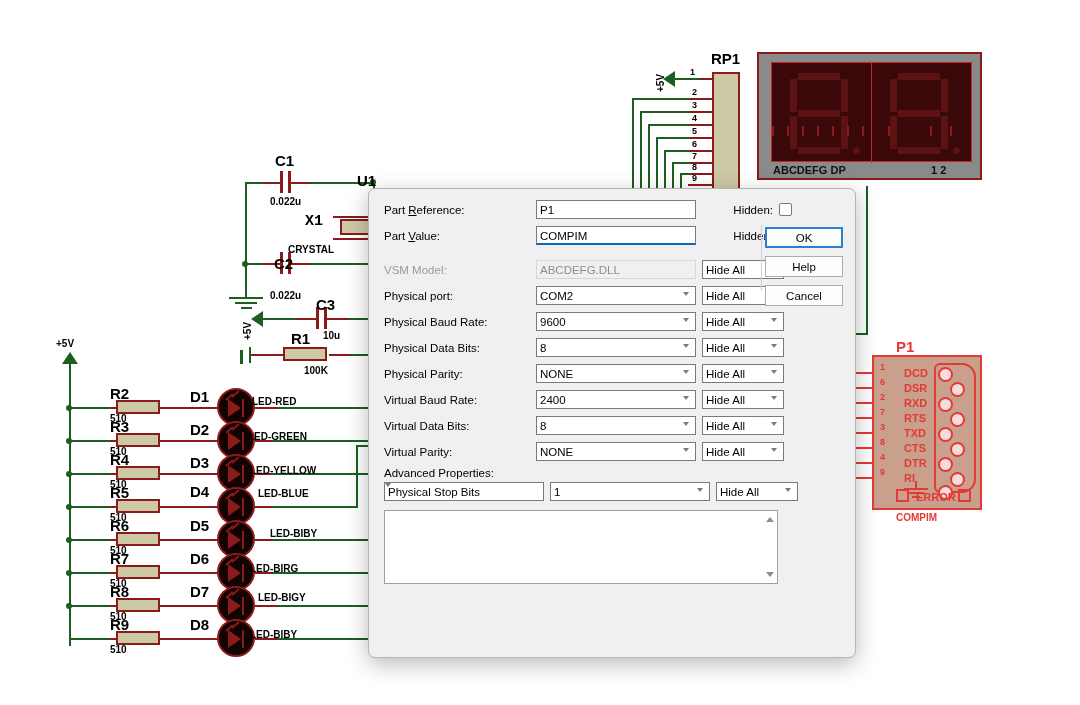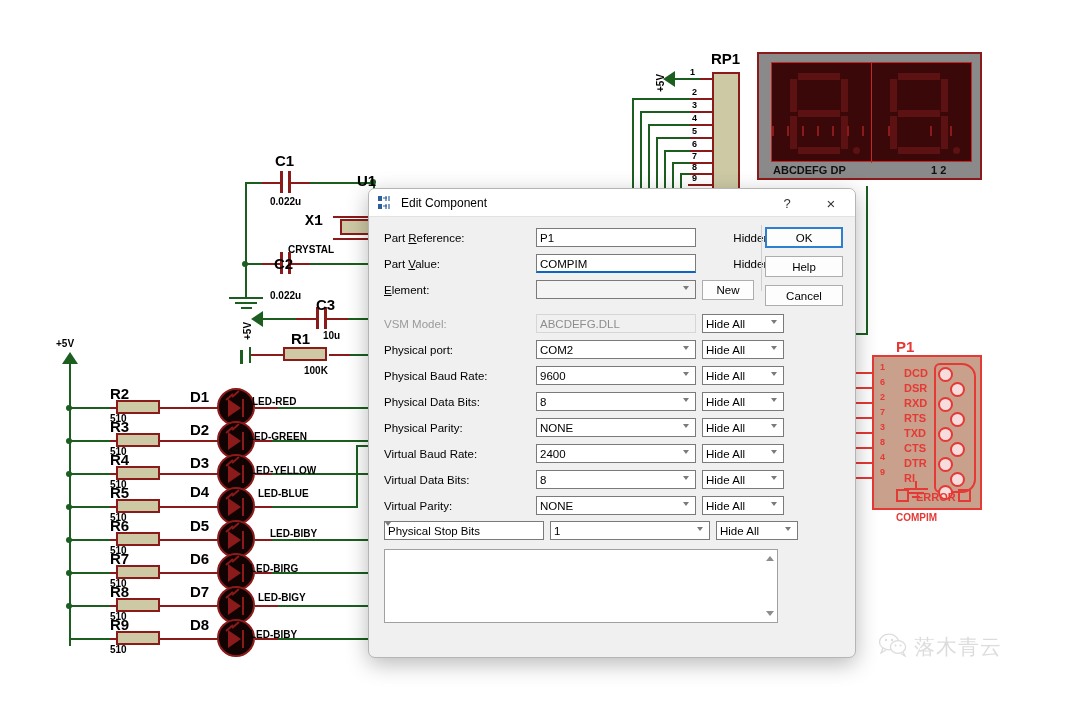--- a/index.html
+++ b/index.html
@@ -533,34 +533,20 @@
     <div class="cpinno" style="left:880px; top:437px;">8</div>
     <div class="cpin" style="left:848px; top:462px; width:26px;"></div>
     <div class="cpinno" style="left:880px; top:452px;">4</div>
     <div class="cpin" style="left:848px; top:477px; width:26px;"></div>
     <div class="cpinno" style="left:880px; top:467px;">9</div>
     <div class="lbl val" style="left:896px; top:512px; color:#e53935;">COMPIM</div>
   </div>
 
   <div id="dialog">
 
-    <div id="titlebar">
-      <div class="ico">
-        <svg width="16" height="16" viewBox="0 0 16 16">
-          <rect x="1" y="1" width="4" height="5" fill="#2c5f9e"></rect>
-          <rect x="1" y="9" width="4" height="5" fill="#2c5f9e"></rect>
-          <path d="M6 3 L10 3 M6 11 L10 11" stroke="#2c5f9e" stroke-width="1.2"></path>
-          <path d="M9 1 L9 6 M12 1 L12 6" stroke="#2c5f9e" stroke-width="1.2"></path>
-          <path d="M9 9 L9 14 M12 9 L12 14" stroke="#2c5f9e" stroke-width="1.2"></path>
-        </svg>
-      </div>
-      <div class="ttl">Edit Component</div>
-      <div class="tbtn help">?</div>
-      <div class="tbtn close">×</div>
-    </div>
 
     <div id="dlgbody">
 
       <div class="frow">
         <div class="flabel">Part <span class="udl">R</span>eference:</div>
         <div class="ftext">P1</div>
         <div class="hidden-cell">
           <span>Hidden:</span>
           <span class="cbx"></span>
         </div>
@@ -568,27 +554,20 @@
 
       <div class="frow">
         <div class="flabel">Part <span class="udl">V</span>alue:</div>
         <div class="ftext focus">COMPIM</div>
         <div class="hidden-cell">
           <span>Hidden:</span>
           <span class="cbx"></span>
         </div>
       </div>
 
-      <div class="frow">
-        <div class="flabel"><span class="udl">E</span>lement:</div>
-        <div class="fsel empty">
-            <span class="cv"></span>
-          </div>
-        <div class="newbtn">New</div>
-      </div>
 
       <div style="height:8px;"></div>
 
       <div class="frow">
         <div class="flabel gray">VSM Model:</div>
         <div class="ftext ro">ABCDEFG.DLL</div>
         <div class="fsel hidesel">Hide All<span class="cv"></span></div>
       </div>
       <div class="frow">
         <div class="flabel">Physical port:</div>
@@ -619,20 +598,21 @@
         <div class="flabel">Virtual Data Bits:</div>
         <div class="fsel">8<span class="cv"></span></div>
         <div class="fsel hidesel">Hide All<span class="cv"></span></div>
       </div>
       <div class="frow">
         <div class="flabel">Virtual Parity:</div>
         <div class="fsel">NONE<span class="cv"></span></div>
         <div class="fsel hidesel">Hide All<span class="cv"></span></div>
       </div>
 
+      <div class="advlabel">Advanced Properties:</div>
       <div class="advrow">
         <div class="advsel1">Physical Stop Bits<span class="cv"></span></div>
         <div class="fsel" style="margin-left:6px;">1<span class="cv"></span></div>
         <div class="fsel hidesel">Hide All<span class="cv"></span></div>
       </div>
 
       <div id="othertext">
         <div class="sbar">
           <div class="sarrow" style="top:6px; border-bottom:5px solid #8d8d8d;"></div>
           <div class="sarrow" style="bottom:6px; border-top:5px solid #8d8d8d;"></div>
@@ -642,29 +622,14 @@
     </div>
 
     <div class="vdiv"></div>
     <div id="sidebtns">
       <div class="b primary">OK</div>
       <div class="b">Help</div>
       <div class="b">Cancel</div>
     </div>
   </div>
 
-  <div id="wm">
-    <span>
-      <svg width="30" height="24" viewBox="0 0 30 24">
-        <ellipse cx="11" cy="9" rx="9.5" ry="7.8" fill="none" stroke="#9a9a9a" stroke-width="1.3"></ellipse>
-        <path d="M5 15 L3 20 L8 17" fill="none" stroke="#9a9a9a" stroke-width="1.3"></path>
-        <circle cx="8" cy="7" r="1.2" fill="#9a9a9a"></circle>
-        <circle cx="14" cy="7" r="1.2" fill="#9a9a9a"></circle>
-        <ellipse cx="20" cy="14" rx="7.6" ry="6.3" fill="#ffffff" stroke="#9a9a9a" stroke-width="1.3"></ellipse>
-        <path d="M25 19 L27 23 L23 20.5" fill="#ffffff" stroke="#9a9a9a" stroke-width="1.3"></path>
-        <circle cx="17.5" cy="12.5" r="1" fill="#9a9a9a"></circle>
-        <circle cx="22.5" cy="12.5" r="1" fill="#9a9a9a"></circle>
-      </svg>
-    </span>
-    <span class="wtext">落木青云</span>
-  </div>
 
 </div>
 
 </body></html>

